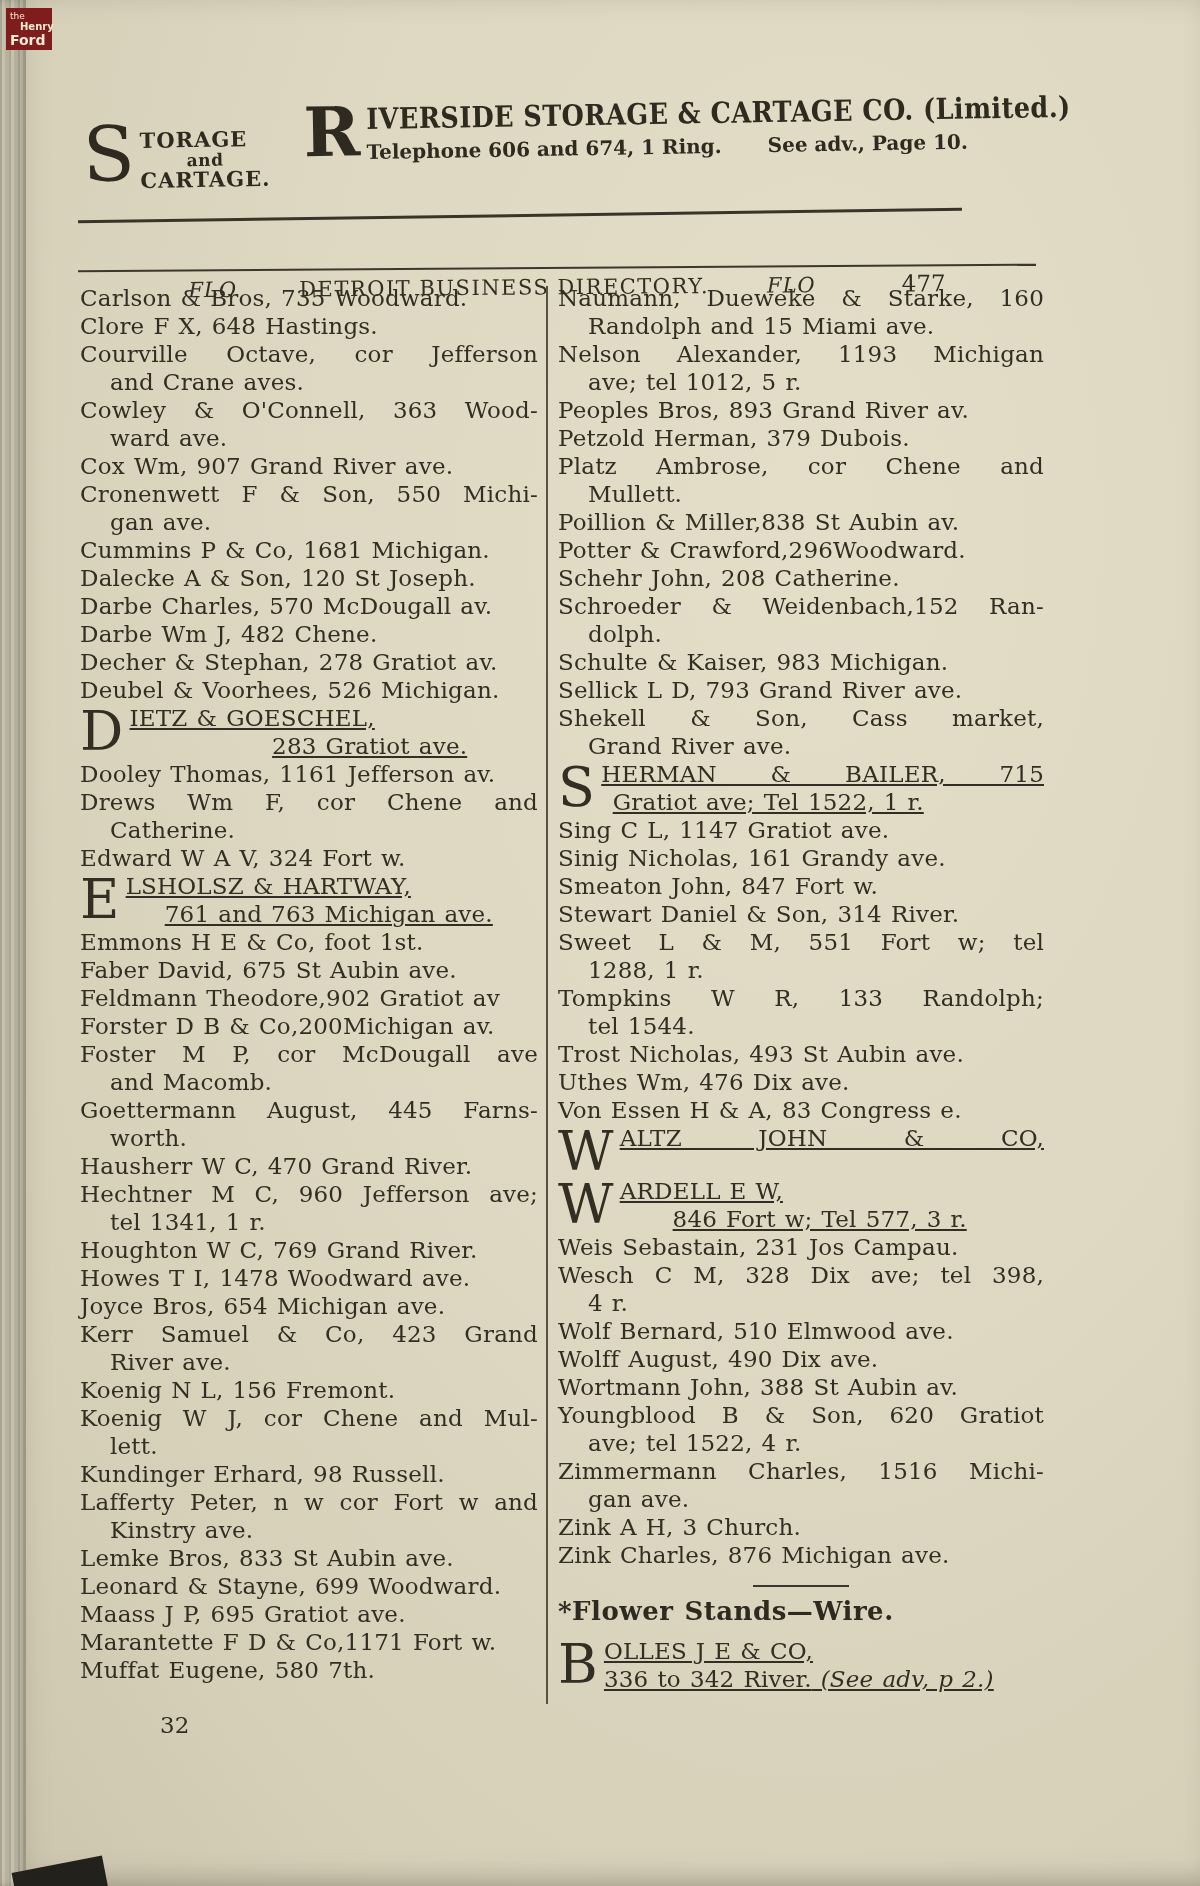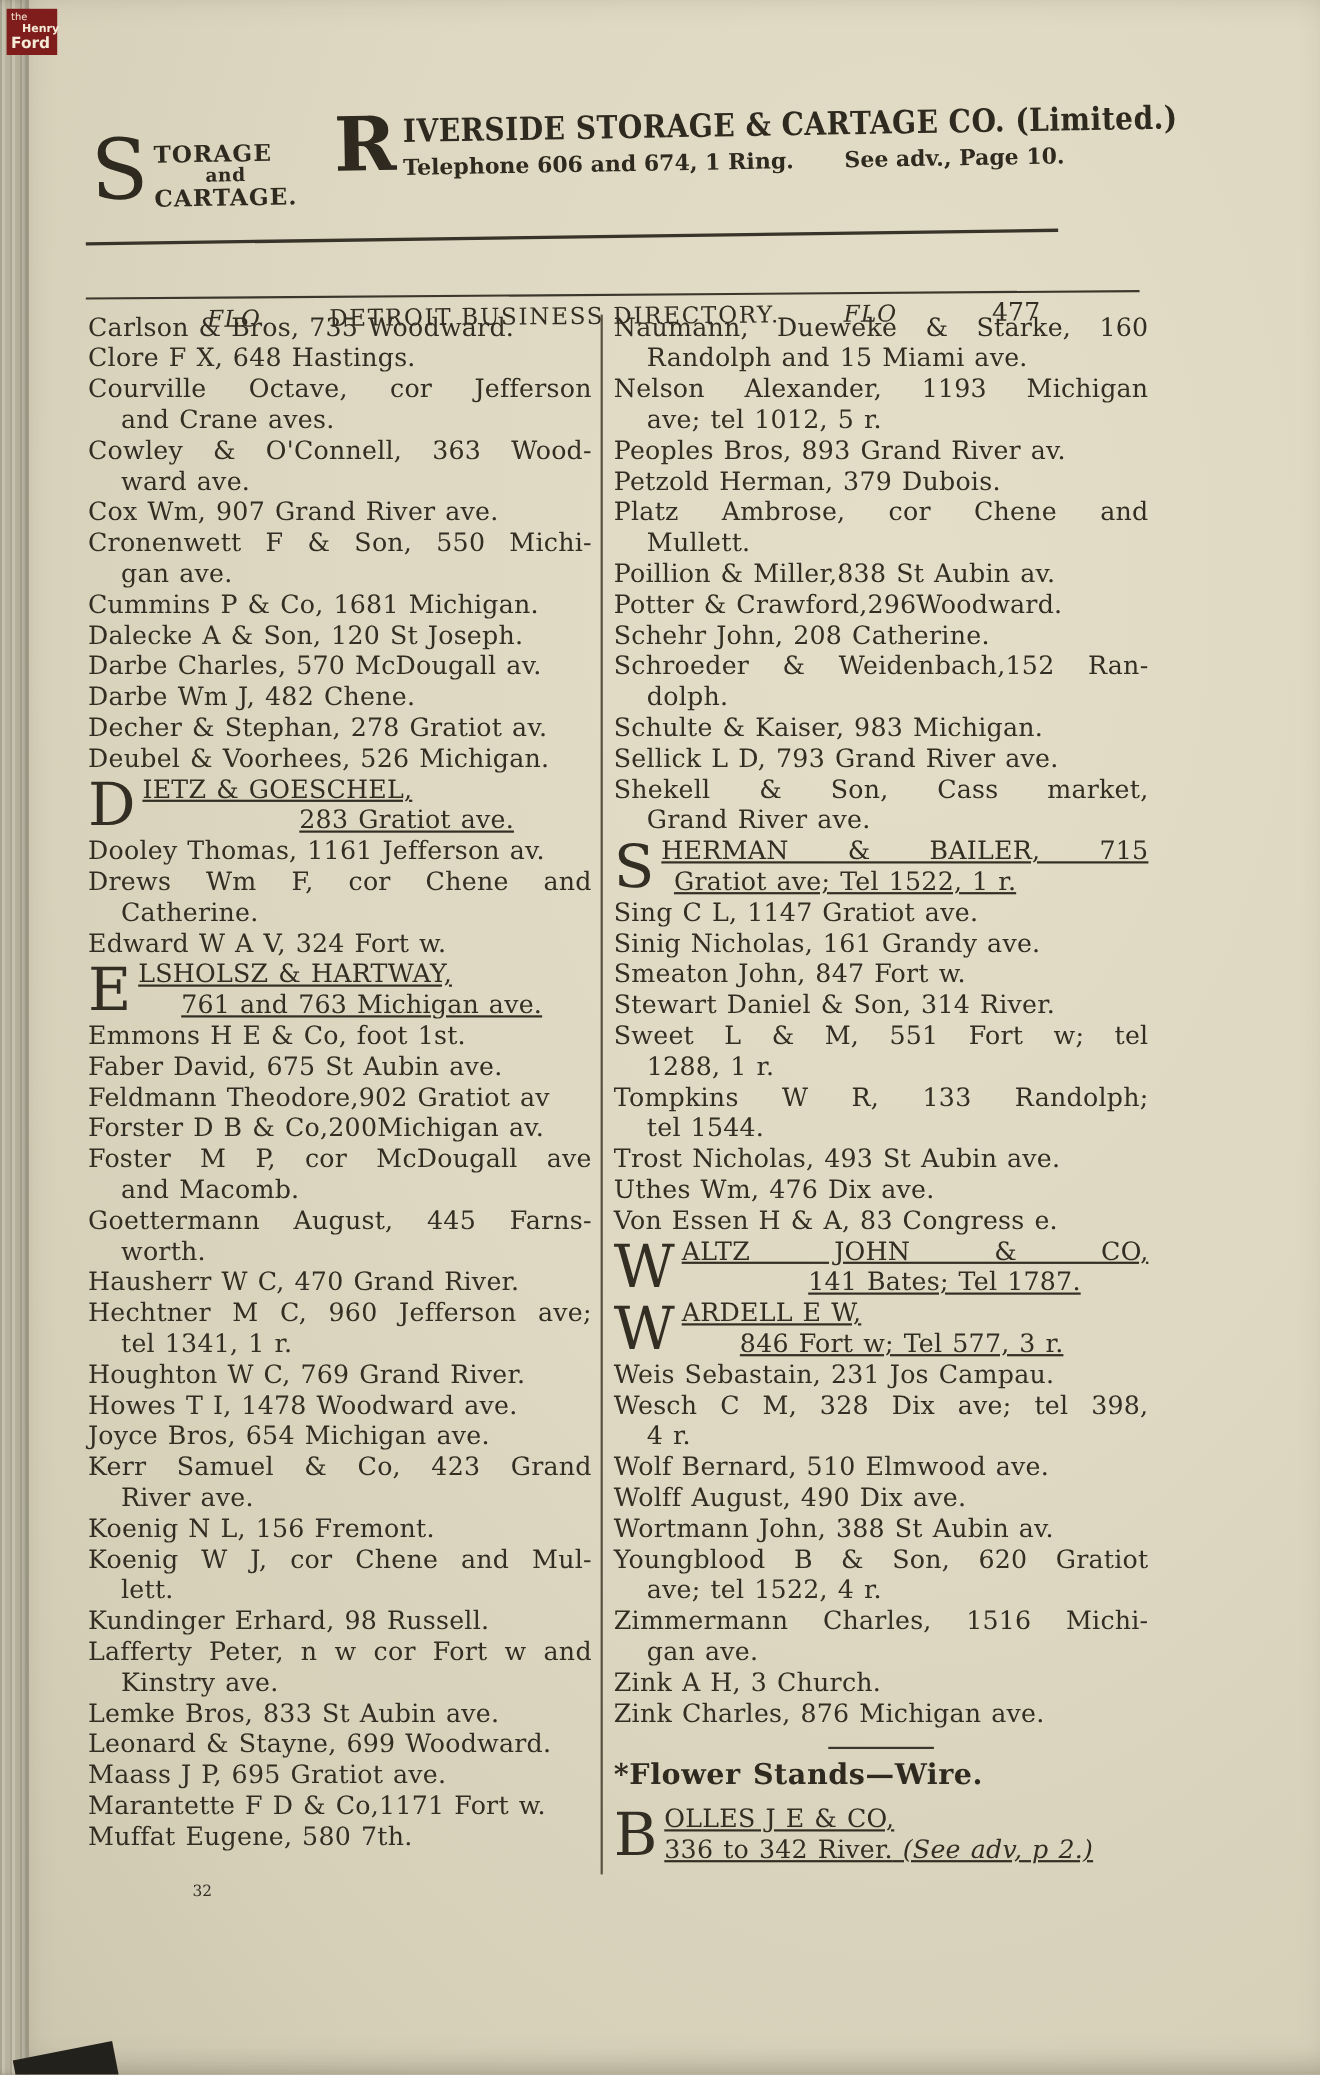--- a/index.html
+++ b/index.html
@@ -61,21 +61,21 @@
   .entry{margin:0;}
   .line{min-height:28px;}
   .line.cont{padding-left:30px;}
   .line.j{text-align:justify;text-align-last:justify;}
   .dcap{display:flex;}
   .dc{font-size:54px;line-height:50px;padding-top:3px;margin-right:6px;}
   .dc-lines{flex:1;min-width:0;text-decoration:underline;}
   .it{font-style:italic;}
   .sect-rule{width:96px;height:2px;background:#3c372c;margin:16px auto 10px auto;}
   .sect-head{font-weight:bold;font-size:26px;letter-spacing:.5px;margin-bottom:12px;color:#2e2a1f;}
-  .signature{position:absolute;left:160px;top:1712px;font-size:14px;margin-left:15px;}
+  .signature{position:absolute;left:160px;top:1712px;font-size:23px;}
 </style>
 </head>
 <body>
 
 <div class="paper"></div>
 <div class="page-edge"></div>
 <div class="corner-shadow"></div>
 
 <div class="hf-logo">
   <span class="hf-the">the</span>
@@ -324,21 +324,20 @@
       <div class="entry">
         <div class="line">Uthes Wm, 476 Dix ave.</div>
       </div>
       <div class="entry">
         <div class="line">Von Essen H &amp; A, 83 Congress e.</div>
       </div>
       <div class="entry dcap">
         <span class="dc">W</span>
         <div class="dc-lines">
           <div class="line j">ALTZ JOHN &amp; CO,</div>
-          <div class="line" style="padding-left: 5em;">141 Bates; Tel 1787.</div>
         </div>
       </div>
       <div class="entry dcap">
         <span class="dc">W</span>
         <div class="dc-lines">
           <div class="line">ARDELL E W,</div>
           <div class="line" style="padding-left: 2.3em;">846 Fort w; Tel 577, 3 r.</div>
         </div>
       </div>
       <div class="entry">

